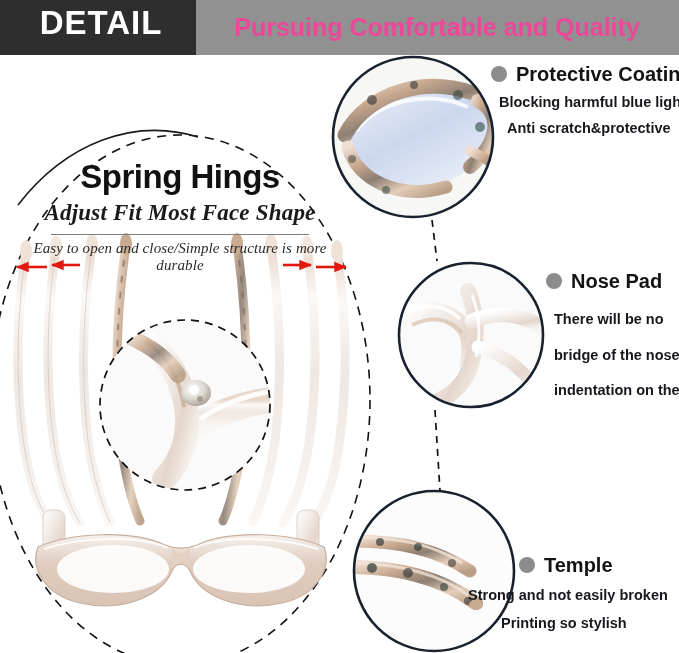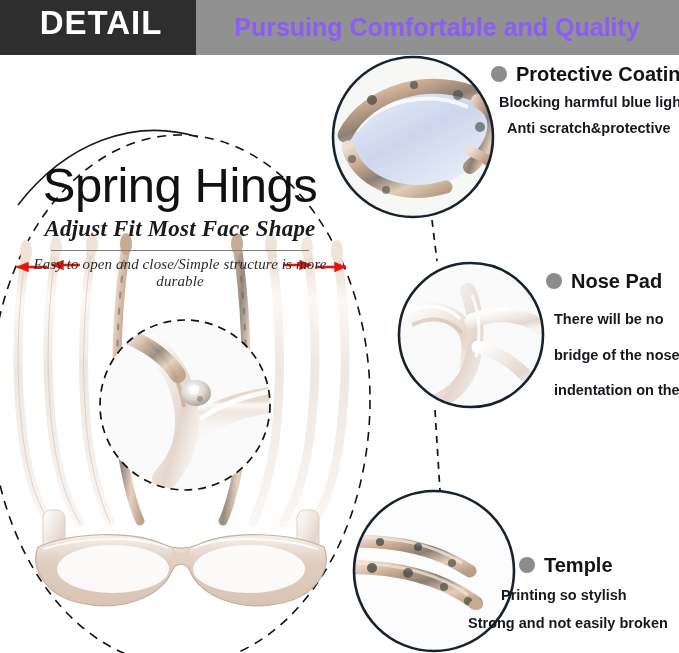--- a/index.html
+++ b/index.html
@@ -30,41 +30,41 @@
   .header-title{
     position:absolute; left:0; top:0; width:196px; height:44px;
     display:flex; align-items:center; justify-content:center;
     color:#ffffff; font-size:33px; font-weight:bold;
     letter-spacing:1px; line-height:1;
     padding-left:6px; box-sizing:border-box;text-align:center;
   }
   .header-tagline{
     position:absolute; left:196px; top:0; width:483px; height:55px;
     display:flex; align-items:center; justify-content:center;
-    color:#8b5cf6; font-size:25px; font-weight:bold;
+    color:#ec4899; font-size:25px; font-weight:bold;
     line-height:1; padding-right:1px; box-sizing:border-box;
   }
 
   
   .stage{
     position:absolute; left:0; top:55px; width:679px; height:598px;
     background:#ffffff;
   }
   .svg-layer{
     position:absolute; left:0; top:0; width:679px; height:598px;
   }
 
   
   .headline{
     position:absolute; left:30px; top:105px; width:300px;
     text-align:center; pointer-events:none;
   }
   .headline-main{
     font-family:"Liberation Sans", sans-serif;
-    font-size:49px; font-weight:normal; color:#111;
+    font-size:33px; font-weight:bold; color:#111;
     line-height:1.05; letter-spacing:-0.5px;
   }
   .headline-sub{
     font-family:"Liberation Serif", serif;
     font-style:italic; font-weight:bold;
     font-size:23px; color:#1a1a1a;
     margin-top:5px; letter-spacing:0.2px;
   }
   .headline-rule{
     width:258px; height:1px; background:#7d7d7d;
@@ -369,18 +369,18 @@
       <div class="callout-line">There will be no</div>
       <div class="callout-line">bridge of the nose</div>
       <div class="callout-line">indentation on the</div>
     </div>
 
     <div class="callout" id="callout-temple">
       <div class="callout-head">
         <span class="bullet"></span>
         <span class="callout-title">Temple</span>
       </div>
+      <div class="callout-line l2">Strong and not easily broken</div>
       <div class="callout-line l1">Printing so stylish</div>
-      <div class="callout-line l2">Strong and not easily broken</div>
     </div>
 
   </div>
 </div>
 
 </body></html>

